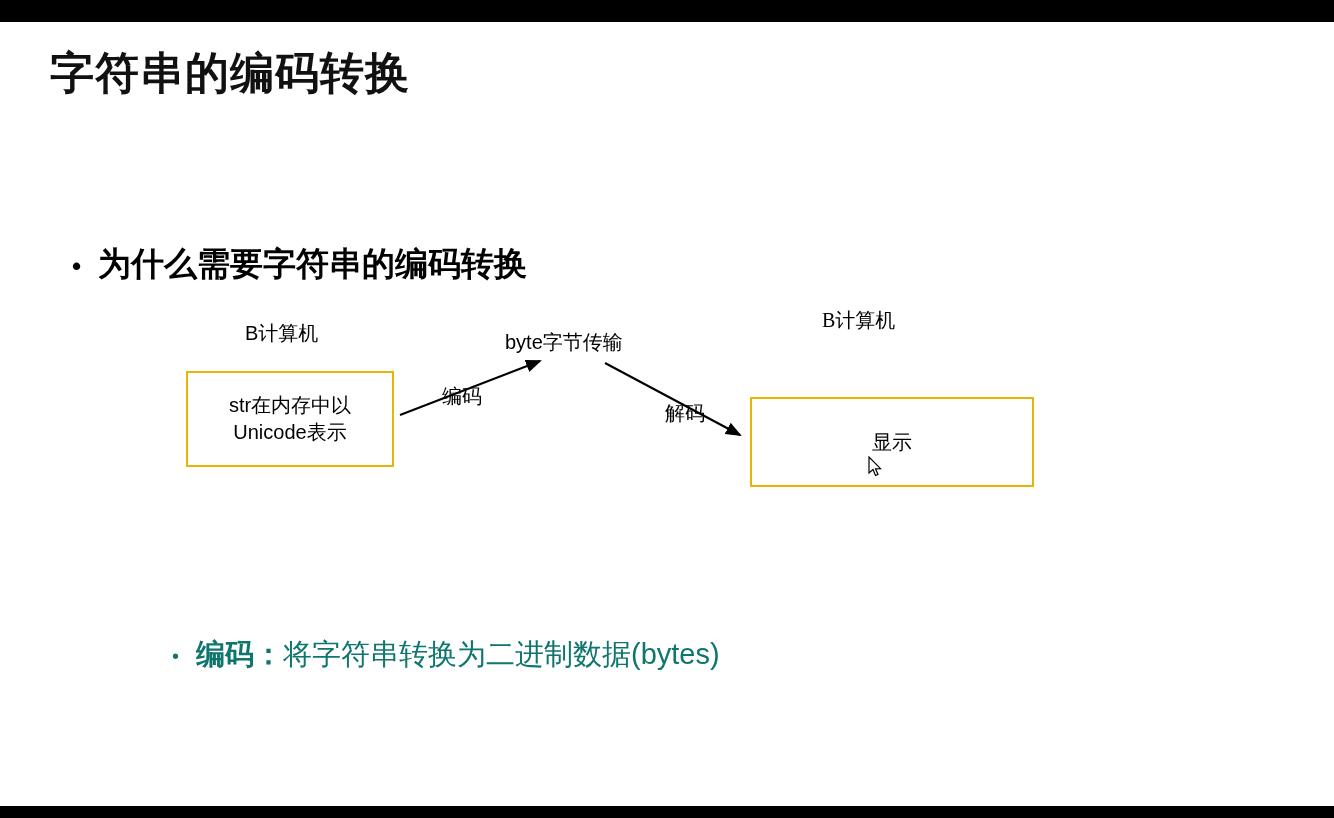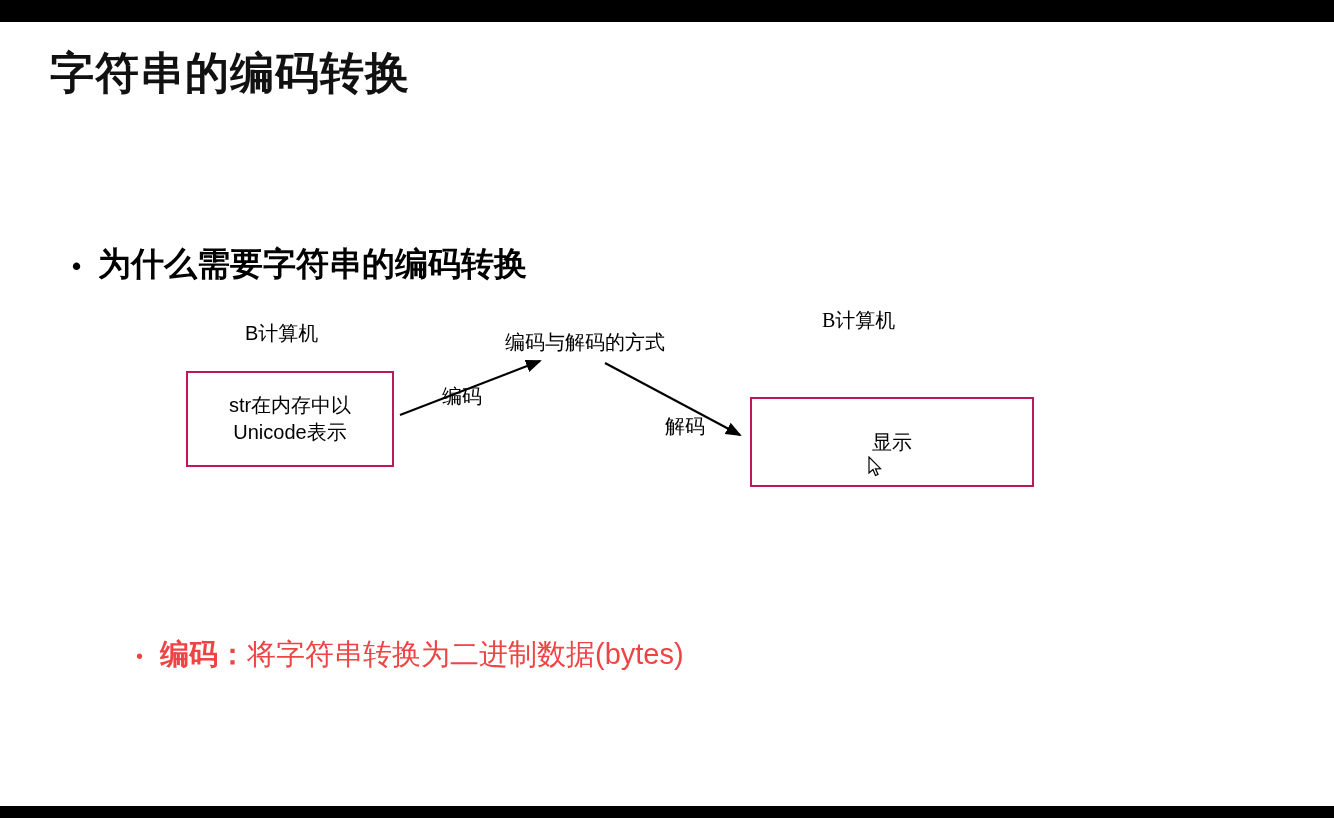--- a/index.html
+++ b/index.html
@@ -55,22 +55,23 @@
   }
   .bullet-l1 .dot {
     display: inline-block;
     width: 26px;
     font-size: 26px;
     vertical-align: middle;
   }
   .bullet-l2 {
     position: absolute;
     font-size: 29px;
-    color: #ef4444;
+    color: #0f766e;
     white-space: nowrap;
+    margin-left: 36px;
   }
   .bullet-l2 .dot {
     display: inline-block;
     width: 24px;
     font-size: 20px;
     vertical-align: middle;
   }
   .bullet-l2 b {
     font-weight: bold;
   }
@@ -83,21 +84,21 @@
     height: 215px;
   }
   .dg-label {
     position: absolute;
     font-size: 20px;
     color: #000;
     white-space: nowrap;
   }
   .dg-box {
     position: absolute;
-    border: 2px solid #be185d;
+    border: 2px solid #eab308;
     box-sizing: border-box;
     display: flex;
     align-items: center;
     justify-content: center;
     text-align: center;
     font-size: 20px;
     line-height: 1.35;
     color: #000;
     background: #fff;
   }
@@ -127,23 +128,23 @@
   <div class="slide-title">字符串的编码转换</div>
 
   <div class="bullet-l1" style="left:72px; top:210px;margin-top:32px;">
     <span class="dot">•</span><span>为什么需要字符串的编码转换</span>
   </div>
 
   <div id="diagram">
 
     <div class="dg-label" style="left:95px; top:25px;">B计算机</div>
     <div class="dg-label" style="left:672px; top:12px;font-family:Liberation Serif, serif;">B计算机</div>
-    <div class="dg-label" style="left:355px; top:34px;">编码与解码的方式</div>
+    <div class="dg-label" style="left:355px; top:34px;">byte字节传输</div>
     <div class="dg-label" style="left:292px; top:88px;">编码</div>
-    <div class="dg-label" style="left:515px; top:105px;margin-top:13px;">解码</div>
+    <div class="dg-label" style="left:515px; top:105px;">解码</div>
 
     <div class="dg-box" style="left:36px; top:76px; width:208px; height:96px;">
       <span>
         <span>str在内存中以</span><br>
         <span>Unicode表示</span>
       </span>
     </div>
 
     <div class="dg-box" style="left:600px; top:102px; width:284px; height:90px;">
       <span>显示</span>

